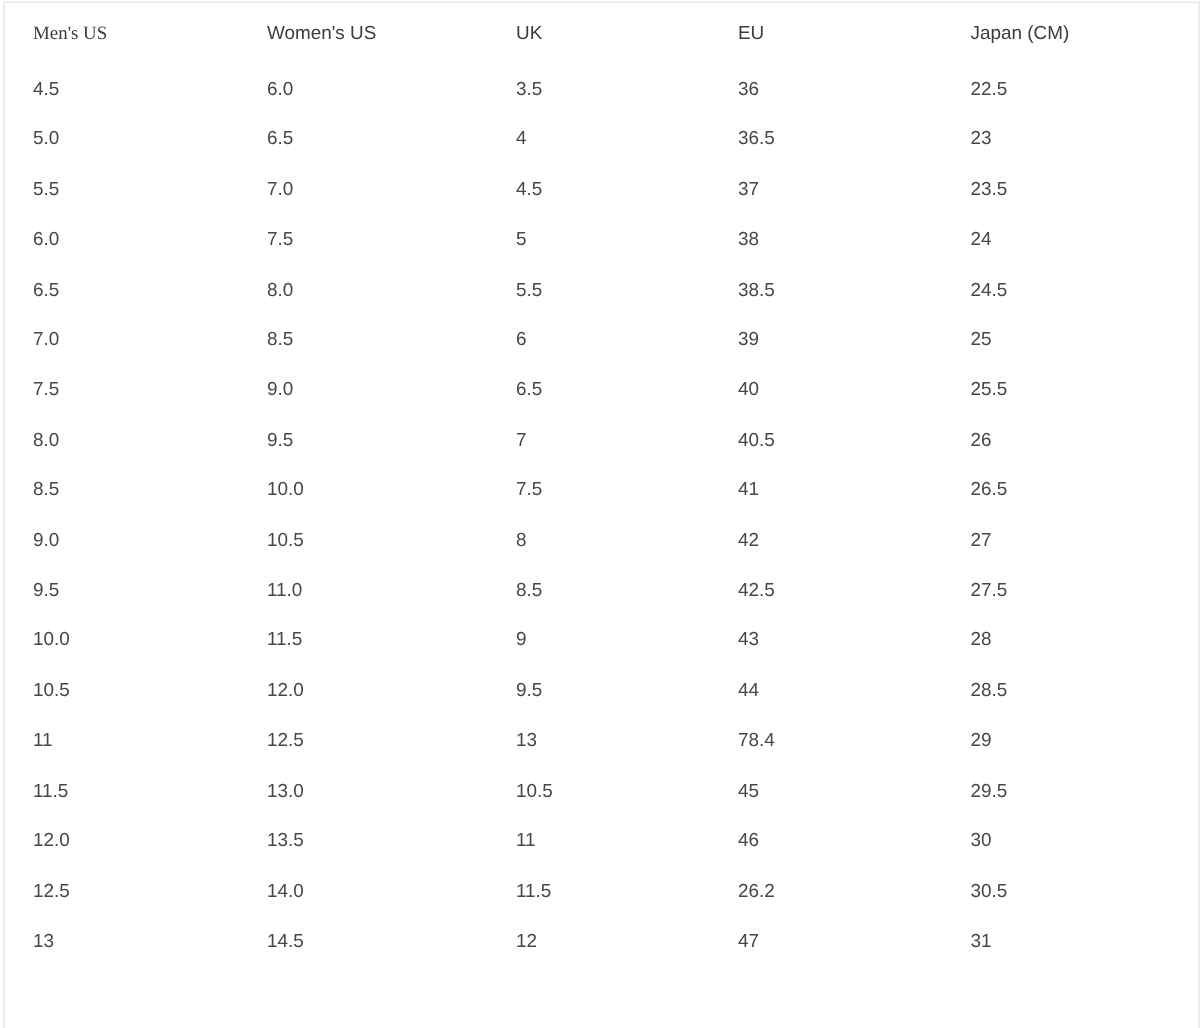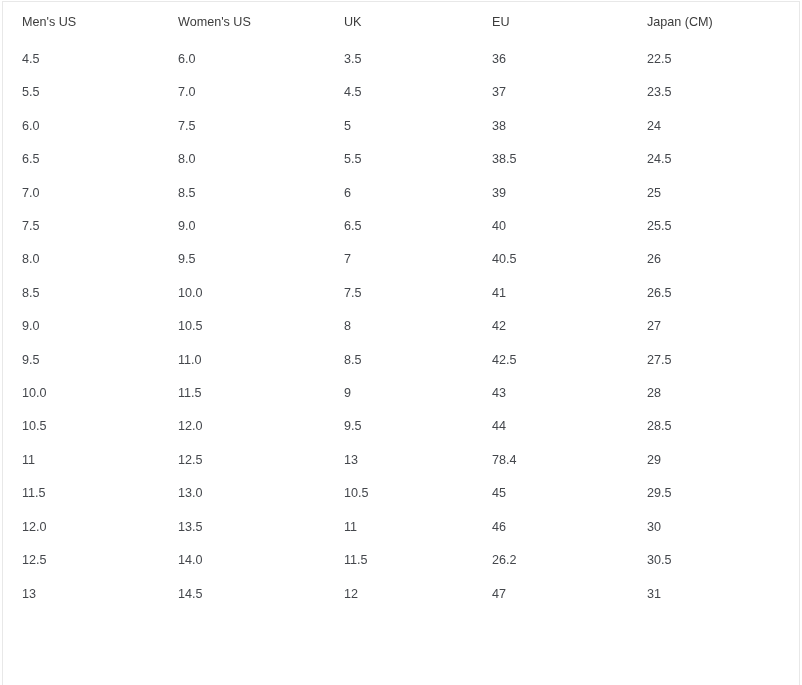--- a/index.html
+++ b/index.html
@@ -48,20 +48,21 @@
   }
   table.size-table thead th {
     height: 41px;
     font-size: 12.6px;
     color: #3c3c3c;
     padding-left: 19px;
     line-height: 41px;
   }
   table.size-table thead th:first-child {
     padding-left: 19px;
+    font-family: Liberation Serif, serif;
   }
   table.size-table tbody td {
     height: 33.4px;
     font-size: 12.6px;
     color: #44474c;
     padding-left: 19px;
     line-height: 33.4px;
   }
 </style>
 </head>
@@ -87,20 +88,27 @@
     </thead>
     <tbody>
         <tr>
           <td>4.5</td>
           <td>6.0</td>
           <td>3.5</td>
           <td>36</td>
           <td>22.5</td>
         </tr>
         <tr>
+          <td>5.0</td>
+          <td>6.5</td>
+          <td>4</td>
+          <td>36.5</td>
+          <td>23</td>
+        </tr>
+        <tr>
           <td>5.5</td>
           <td>7.0</td>
           <td>4.5</td>
           <td>37</td>
           <td>23.5</td>
         </tr>
         <tr>
           <td>6.0</td>
           <td>7.5</td>
           <td>5</td>

